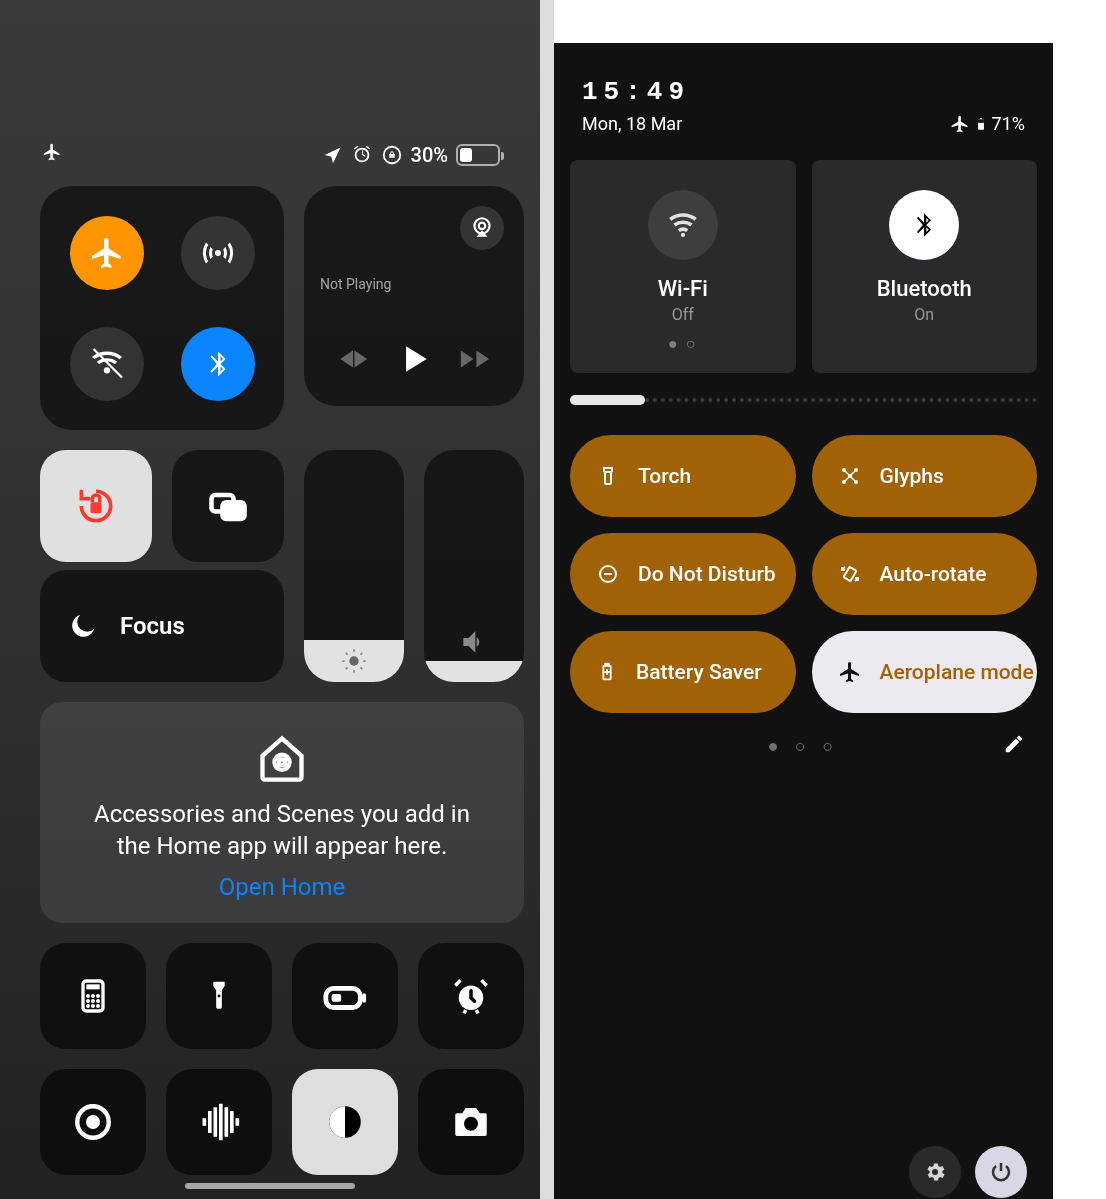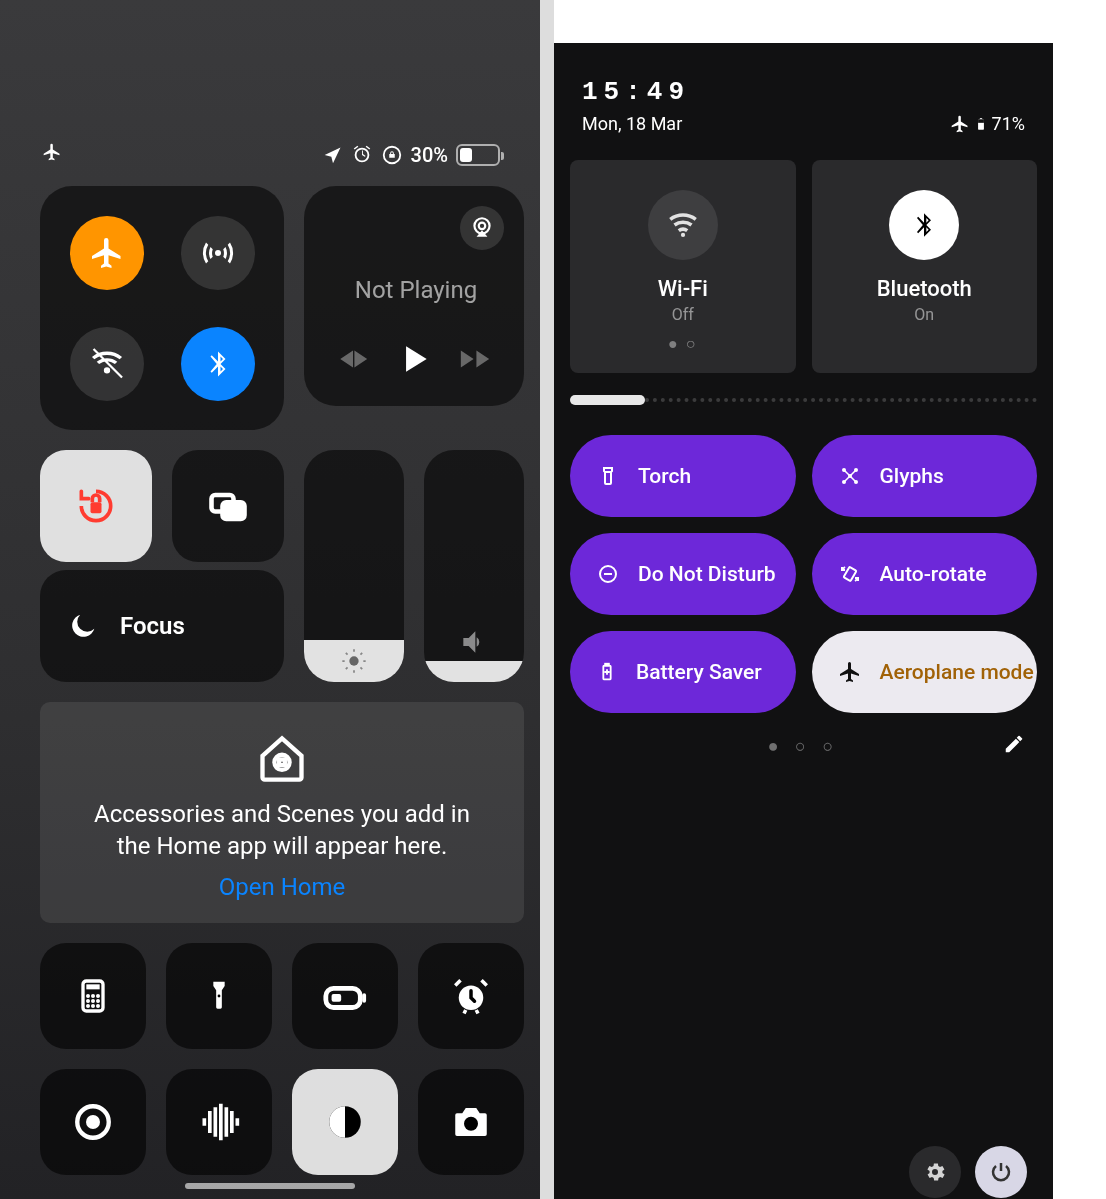--- a/index.html
+++ b/index.html
@@ -40,33 +40,33 @@
   .tile { background: rgba(0,0,0,0.55); border-radius:32px; }
   .conn-tile { aspect-ratio:1/1; display:grid; grid-template-columns:1fr 1fr; grid-template-rows:1fr 1fr; place-items:center; padding:16px; gap:10px;}
   .circ { width:74px; height:74px; border-radius:50%; display:flex; align-items:center; justify-content:center; }
   .circ svg { fill:#fff; }
   .c-dark{ background:rgba(255,255,255,0.12);}
   .c-orange{ background:#ff9500;}
   .c-blue{ background:#0a84ff;}
 
   .music-tile{ aspect-ratio:1/1; position:relative; padding:20px; color:rgba(255,255,255,.6);}
   .music-tile .airplay{position:absolute;top:20px;right:20px;width:44px;height:44px;border-radius:50%;background:rgba(255,255,255,.12);display:flex;align-items:center;justify-content:center;}
-  .music-title{position:absolute;top:90px;left:4px;right:0;text-align:center;font-size:24px;}
+  .music-title{position:absolute;top:90px;left:16px;right:0;text-align:left;font-size:14px;}
   .music-controls{position:absolute;bottom:28px;left:0;right:0;display:flex;justify-content:space-around;align-items:center;padding:0 20px;}
 
   .row2{ display:grid; grid-template-rows:1fr 1fr; gap:8px;}
   .row2-top{ display:grid; grid-template-columns:1fr 1fr; gap:20px;}
   .small-tile{ background:rgba(0,0,0,.55); border-radius:26px; aspect-ratio:1/1; display:flex;align-items:center;justify-content:center;}
   .small-tile.active{ background:rgba(255,255,255,.85);}
   .focus-tile{ background:rgba(0,0,0,.55); border-radius:26px; display:flex; align-items:center; gap:20px; padding:0 26px; color:#fff; font-size:24px; font-weight:600;}
   .vslider{ background:rgba(0,0,0,.55); border-radius:30px; position:relative; overflow:hidden; height:100%;}
   .vslider-fill{ position:absolute; bottom:0; left:0; right:0; background:rgba(255,255,255,.88); display:flex; align-items:center; justify-content:center;}
   .row2-sliders{ display:grid; grid-template-columns:1fr 1fr; gap:20px; height:232px;}
 
-  .home-tile{ grid-column:1/3; background:rgba(120,120,120,0.24); border-radius:10px; padding:30px 40px 22px; text-align:center; color:#fff;}
+  .home-tile{ grid-column:1/3; background:rgba(120,120,120,0.24); border-radius:22px; padding:30px 40px 22px; text-align:center; color:#fff;}
   .home-tile .hicon{ display:flex; justify-content:center; margin-bottom:14px;}
   .home-text{ font-size:24px; line-height:1.35;}
   .home-link{ color:#0a84ff; font-size:24px; margin-top:10px; display:inline-block;}
 
   .ios-bottom-row{ grid-column:1/3; display:grid; grid-template-columns:repeat(4,1fr); gap:20px;}
   .app-tile{ background:rgba(0,0,0,.6); border-radius:26px; aspect-ratio:1/1; display:flex;align-items:center;justify-content:center;}
   .app-tile.active{ background:rgba(255,255,255,.85);}
   .home-ind{position:absolute;bottom:10px;left:50%;transform:translateX(-50%);width:170px;height:6px;background:rgba(255,255,255,.6);border-radius:4px;}
 
   
@@ -83,21 +83,21 @@
   .atile .name{font-size:22px;font-weight:500;}
   .atile .sub{color:rgba(255,255,255,.5);font-size:16px;margin-top:4px;}
   .atile .dots{margin-top:10px;color:rgba(255,255,255,.4);font-size:16px;letter-spacing:2px;}
 
   .brightness-bar{ margin:22px 16px 0; height:10px; position:relative;}
   .brightness-track{position:absolute;inset:0;display:flex;align-items:center;}
   .brightness-fill{height:10px;width:16%;background:#e8e8e8;border-radius:6px;}
   .brightness-dots{position:absolute;left:16%;right:0;top:3px;border-top:4px dotted rgba(255,255,255,.18);}
 
   .and-pills{ display:grid; grid-template-columns:1fr 1fr; gap:16px; padding:30px 16px 0;}
-  .pill{ background:#6d28d9; border-radius:46px; height:82px; display:flex; align-items:center; gap:18px; padding:0 26px; color:#fff; font-size:21px; font-weight:500; overflow:hidden; white-space:nowrap;}
+  .pill{ background:#a16207; border-radius:46px; height:82px; display:flex; align-items:center; gap:18px; padding:0 26px; color:#fff; font-size:21px; font-weight:500; overflow:hidden; white-space:nowrap;}
   .pill.active{ background:#eceaf0; color:#a16207;}
   .pill svg{flex-shrink:0;}
 
   .and-pagedots{ text-align:center; color:rgba(255,255,255,.4); margin-top:22px; font-size:18px; letter-spacing:6px; position:relative;}
   .and-edit{ position:absolute; right:28px; top:-2px;}
 
   .and-footer{ position:absolute; bottom:44px; right:26px; display:flex; gap:14px;}
   .fcirc{width:52px;height:52px;border-radius:50%;display:flex;align-items:center;justify-content:center;}
   .fcirc.dark{background:#2a2a2c;}
   .fcirc.light{background:#d8d7e6;}

